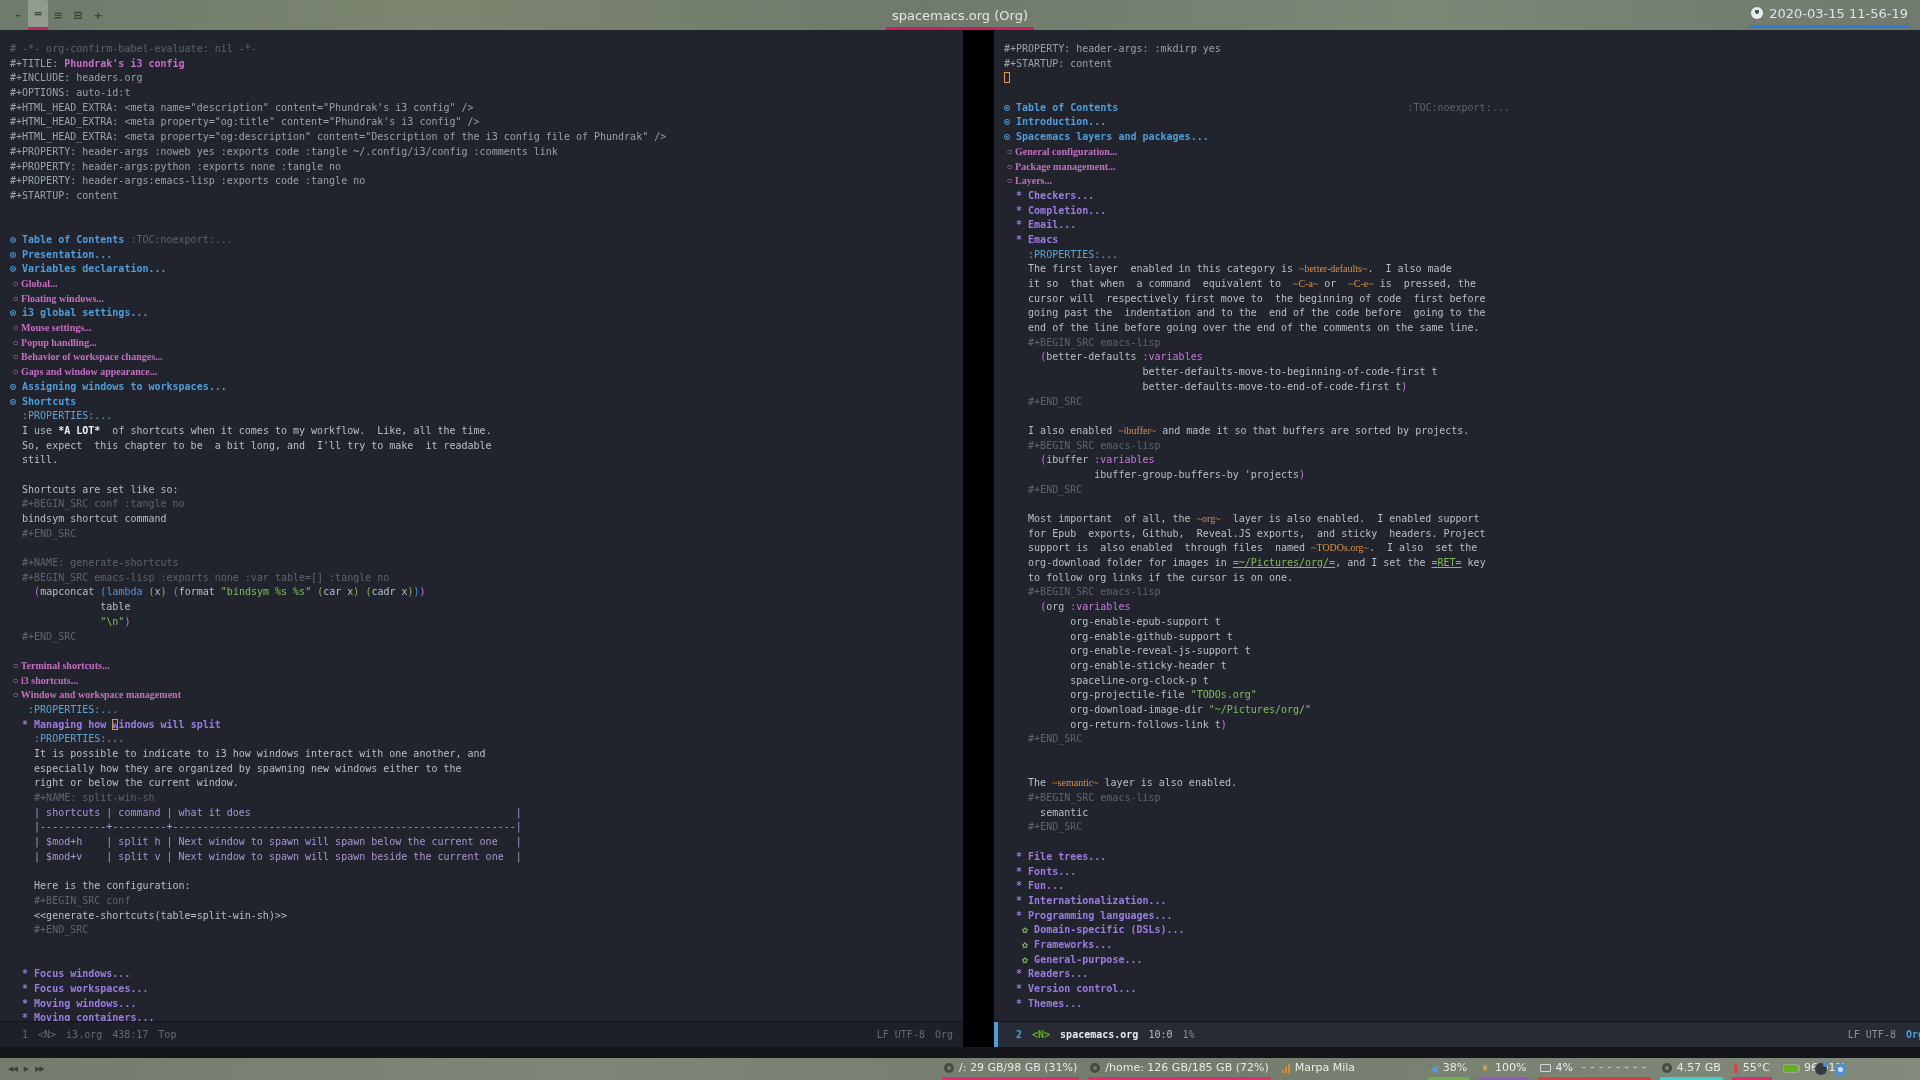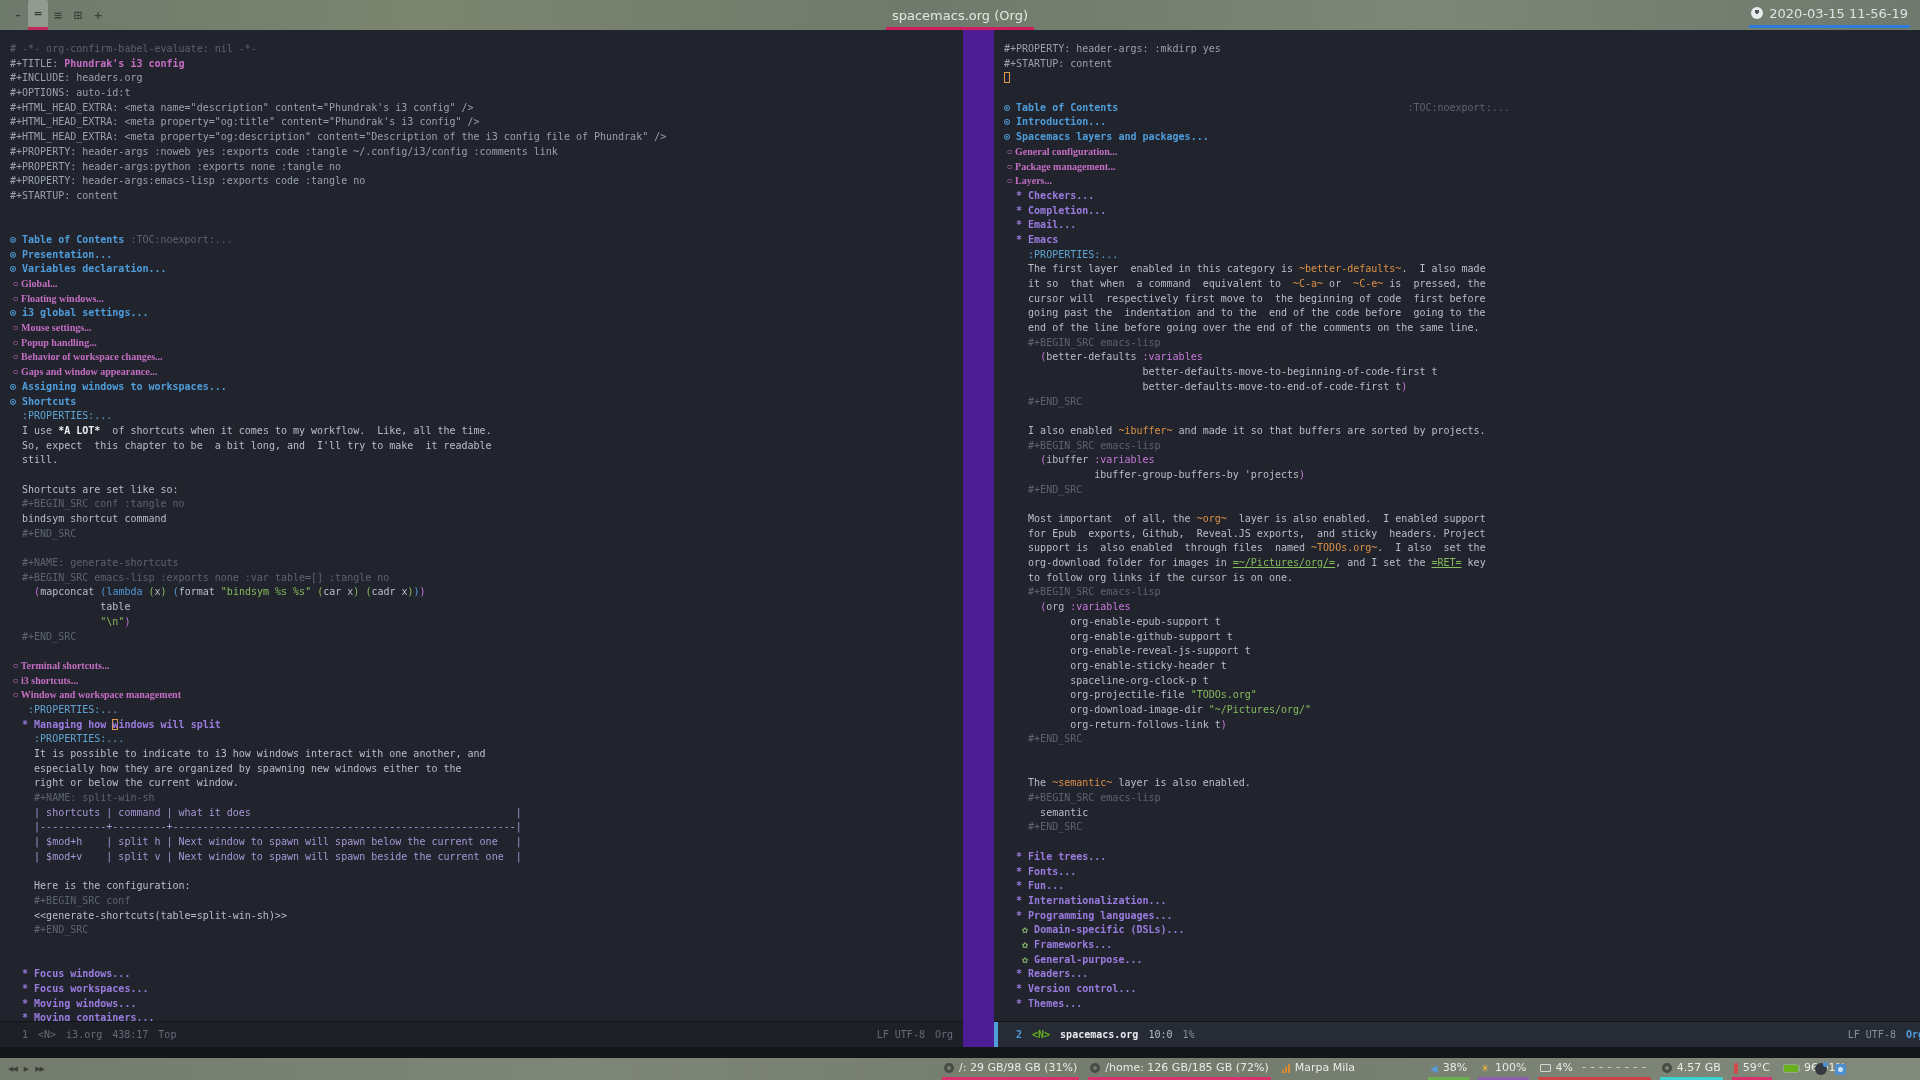--- a/index.html
+++ b/index.html
@@ -12,37 +12,37 @@
   .ws{position:absolute;left:8px;top:0;bottom:0;display:flex;align-items:stretch;}
   .ws-item{width:20px;display:flex;align-items:center;justify-content:center;color:#3b413b;font-size:11px;font-weight:bold;}
   .ws-item.active{background:rgba(235,240,235,.28);border-bottom:3px solid #c2285a;border-radius:2px 2px 0 0;}
   .tb-center{position:absolute;left:50%;top:0;bottom:0;transform:translateX(-50%);display:flex;align-items:flex-end;}
   .tb-title{color:#e5e8e0;font-size:13px;padding:3px 6px 4px;border-bottom:3px solid #ce1d5f;}
   .tb-clock{position:absolute;right:10px;top:0;bottom:0;display:flex;align-items:center;}
   .tb-clock-inner{display:flex;align-items:center;gap:6px;color:#dde2e4;font-size:13px;padding:3px 2px 4px;border-bottom:3px solid #2f7bd8;}
   .clock-icon{width:12px;height:12px;border-radius:50%;background:radial-gradient(circle at 50% 40%, #50555c 0 2px, #e8ecec 2px);display:inline-block;}
 
   
-  .editor{position:absolute;top:30px;left:0;width:1818px;height:1017px;background:#4c1d95;}
+  .editor{position:absolute;top:30px;left:0;width:1818px;height:1017px;background:#000000;}
   .win{position:absolute;top:0;height:1017px;background:#21242c;}
   .win-left{left:0;width:963px;}
   .win-right{left:966px;width:954px;margin-left:28px;}
   .buf{margin:0;padding:12px 0 0 10px;font-family:"DejaVu Sans Mono",monospace;font-size:10px;line-height:14.7px;white-space:pre;color:#b8bec9;height:980px;overflow:hidden;}
   .ln{height:14.7px;}
 
   .s-d{color:#b8bec9;}
   .s-m{color:#99a0ab;}
   .s-x{color:#5c6370;}
   .s-1{color:#4f9ddb;font-weight:bold;}
   .s-2{color:#c56ec4;font-weight:bold;font-family:Liberation Serif, serif;}
   .s-3{color:#9a7ce0;font-weight:bold;}
   .s-ttl{color:#c56ec4;font-weight:bold;}
   .s-fb{color:#86b36c;font-weight:bold;}
   .s-dr{color:#5fa4d2;}
-  .s-c{color:#dd9046;}
+  .s-c{color:#dd9046;font-family:Liberation Serif, serif;}
   .s-v{color:#86bb5c;text-decoration:underline;}
   .s-s{color:#86bb5c;}
   .s-k{color:#c678dd;}
   .s-fn{color:#4f97d7;}
   .s-p1{color:#c678dd;}
   .s-p2{color:#4f97d7;}
   .s-p3{color:#86bb5c;}
   .s-t{color:#a697d6;}
   .s-b{color:#eceff4;font-weight:bold;}
   .s-cur{color:#9a7ce0;font-weight:bold;box-shadow:inset 0 0 0 1px #e09a4e;}
@@ -188,21 +188,21 @@
           <span class="icon icon-monitor" data-name="cpu-icon"></span>
           <span class="label" data-name="cpu-value">4%</span>
           <span class="graph" data-name="cpu-graph">– – – – – – – –</span>
         </div>
         <div class="module" data-name="module-memory" style="border-bottom-color: rgb(63, 209, 207);">
           <span class="icon icon-disk" data-name="memory-icon"></span>
           <span class="label" data-name="memory-value">4.57 GB</span>
         </div>
         <div class="module" data-name="module-temperature" style="border-bottom-color: rgb(216, 50, 110);">
           <span class="icon icon-thermo" data-name="temperature-icon"></span>
-          <span class="label" data-name="temperature-value">59°C</span>
+          <span class="label" data-name="temperature-value">55°C</span>
         </div>
         <div class="module" data-name="module-battery">
           <span class="icon icon-battery" data-name="battery-icon"></span>
           <span class="label" data-name="battery-value">96.01%</span>
         </div>
       </div>
     <div class="tray-wrap" data-name="system-tray" style="right: 74px;">
         <div class="tray-icon tray-discord" data-name="discord-tray-icon"></div>
         <div class="tray-icon tray-network" data-name="network-tray-icon"></div>
       </div>

